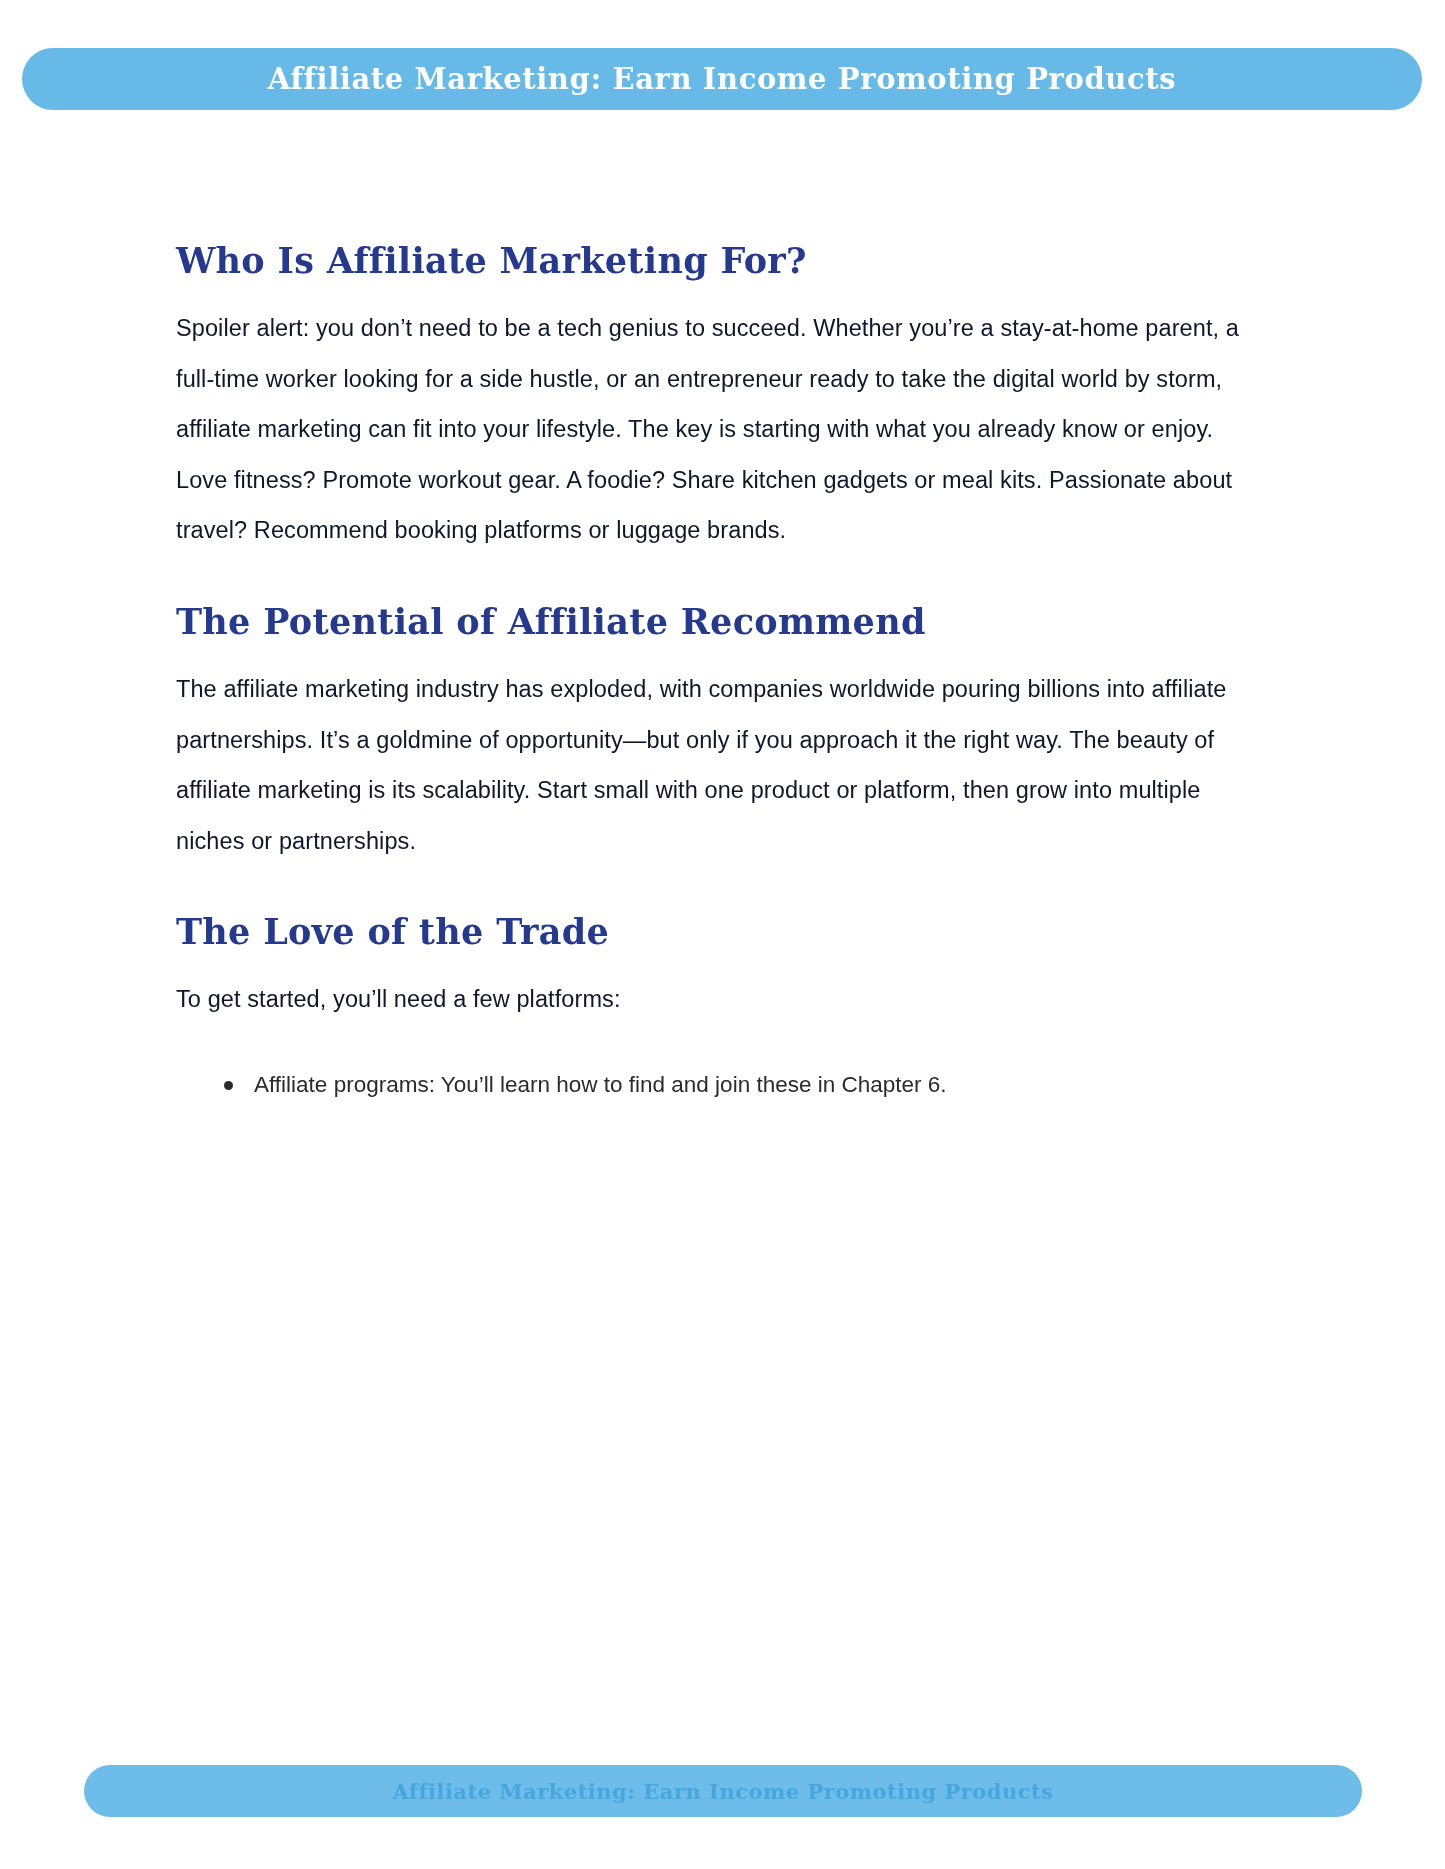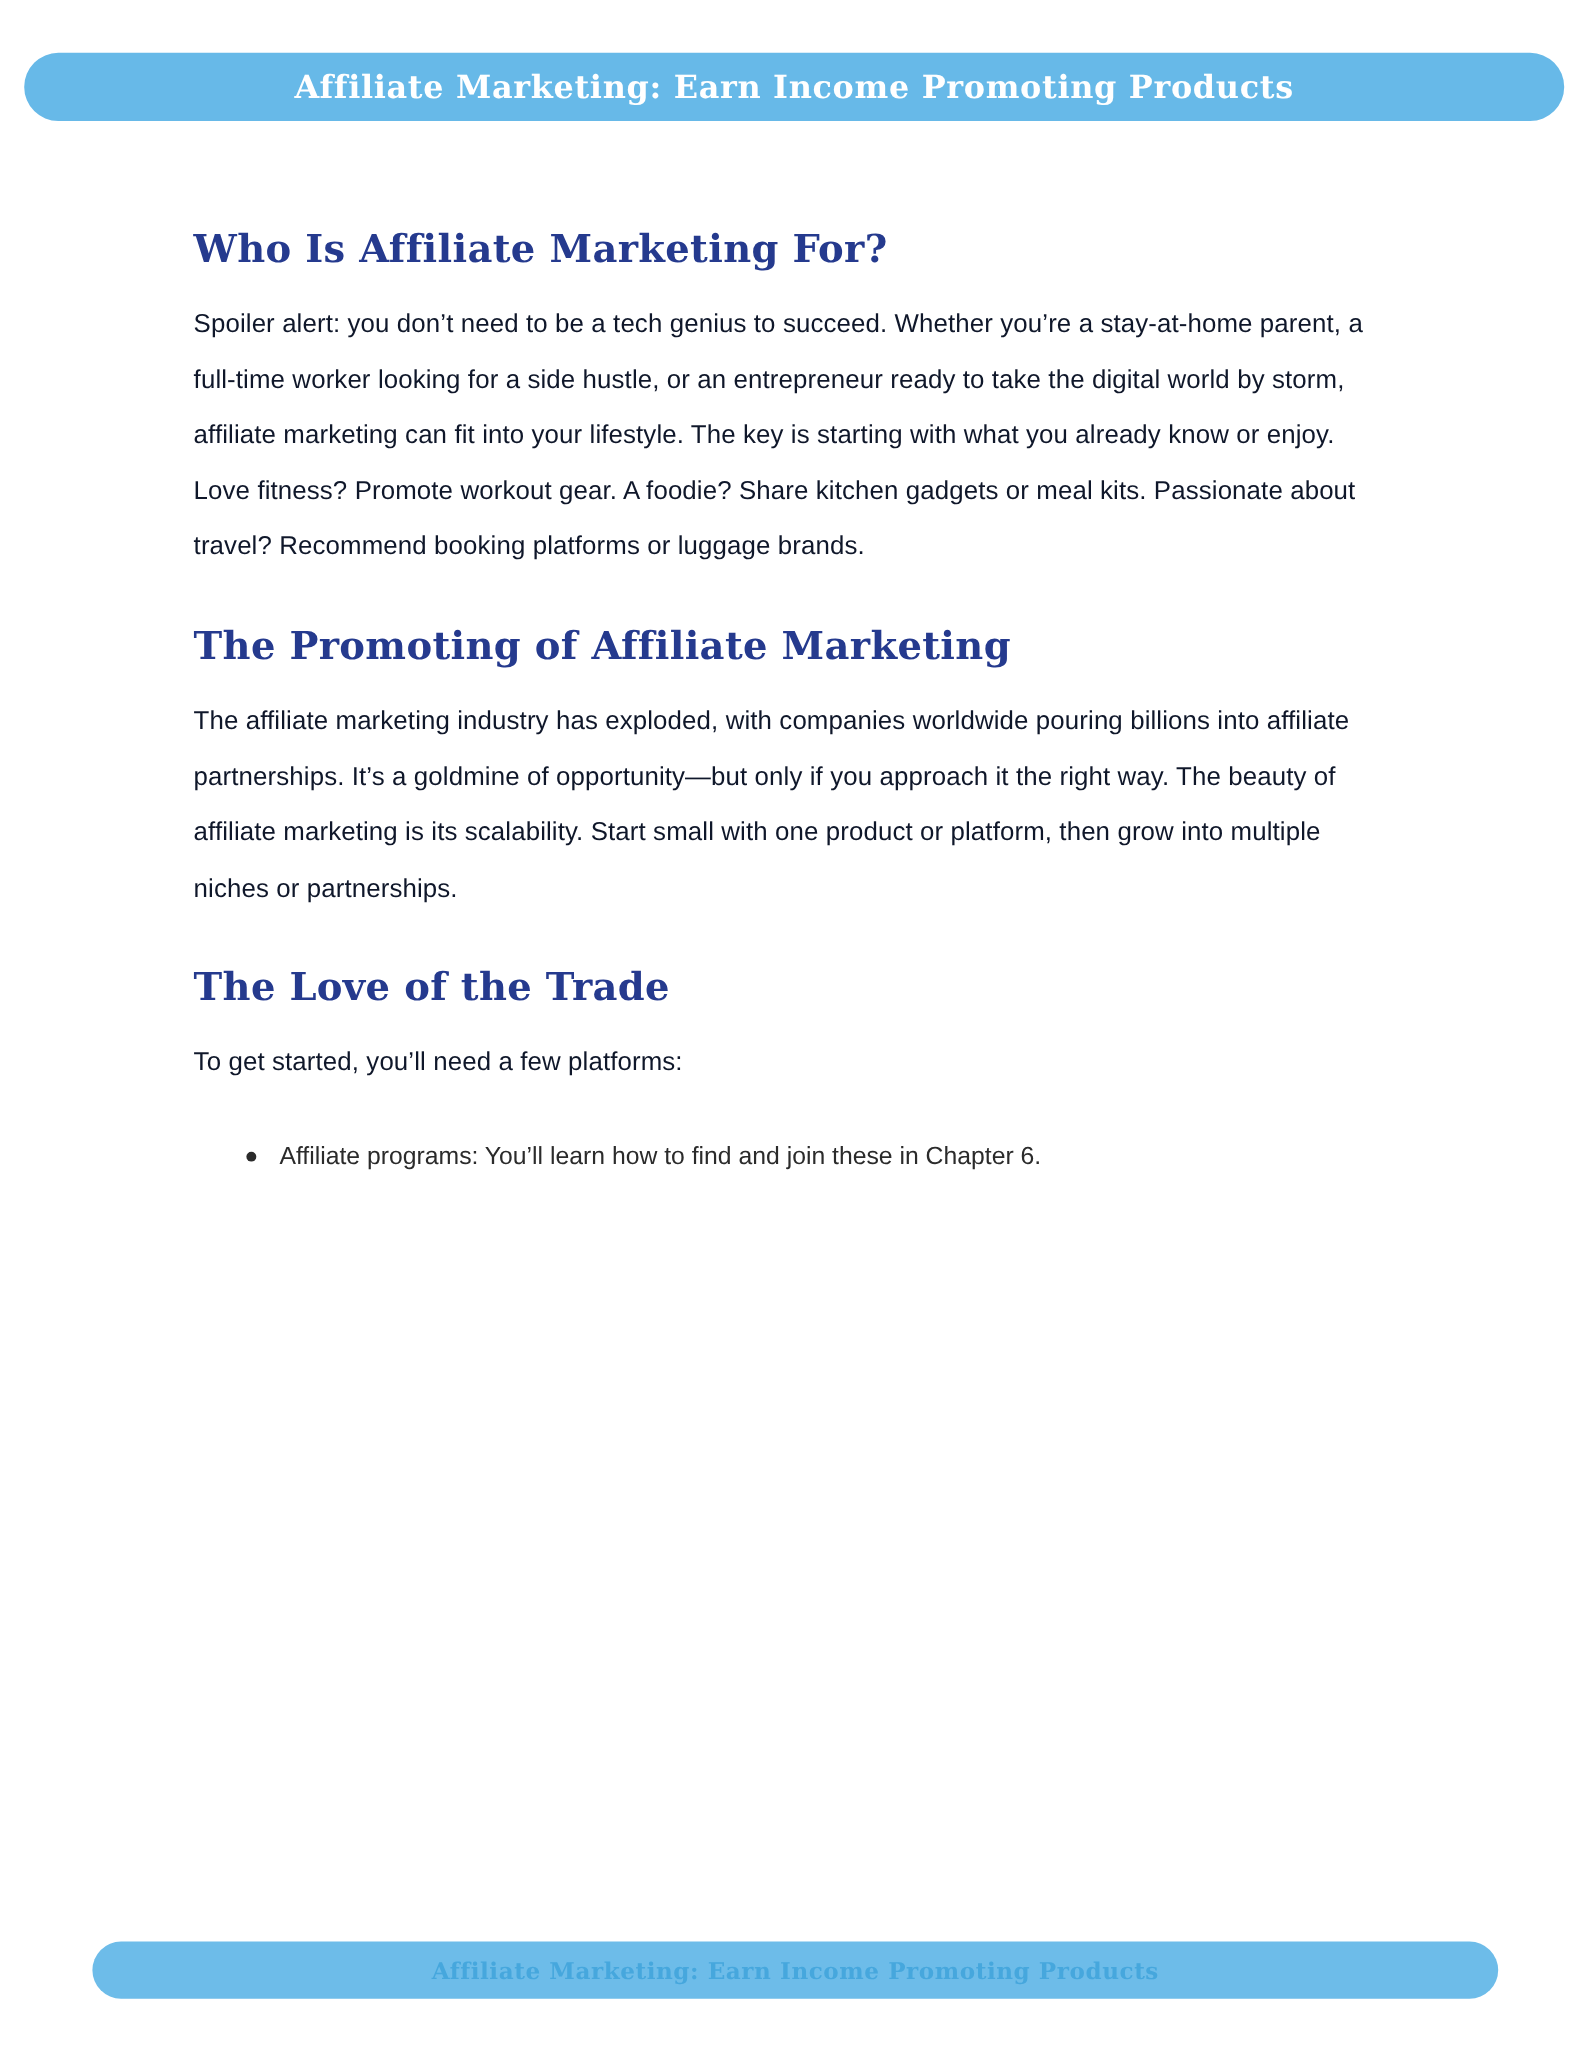--- a/index.html
+++ b/index.html
@@ -40,21 +40,21 @@
     font-weight: bold;
     font-size: 29px;
     color: #ffffff;
     letter-spacing: 0.6px;
     white-space: nowrap;
   }
 
   
   .content {
     position: absolute;
-    top: 207px;
+    top: 241px;
     left: 176px;
     width: 1090px;
   }
 
   h2.section-heading {
     font-family: "DejaVu Serif", serif;
     font-weight: bold;
     font-size: 35px;
     color: #253a8e;
     margin: 0 0 22px 0;
@@ -136,21 +136,21 @@
   </div>
 
   <div class="content">
 
     <div class="section">
       <h2 class="section-heading">Who Is Affiliate Marketing For?</h2>
       <p class="body-text">Spoiler alert: you don’t need to be a tech genius to succeed. Whether you’re a stay-at-home parent, a full-time worker looking for a side hustle, or an entrepreneur ready to take the digital world by storm, affiliate marketing can fit into your lifestyle. The key is starting with what you already know or enjoy. Love fitness? Promote workout gear. A foodie? Share kitchen gadgets or meal kits. Passionate about travel? Recommend booking platforms or luggage brands.</p>
     </div>
 
     <div class="section">
-      <h2 class="section-heading">The Promoting of Affiliate Marketing</h2>
+      <h2 class="section-heading">The Potential of Affiliate Recommend</h2>
       <p class="body-text">The affiliate marketing industry has exploded, with companies worldwide pouring billions into affiliate partnerships. It’s a goldmine of opportunity—but only if you approach it the right way. The beauty of affiliate marketing is its scalability. Start small with one product or platform, then grow into multiple niches or partnerships.</p>
     </div>
 
     <div class="section">
       <h2 class="section-heading">The Love of the Trade</h2>
       <p class="body-text intro-line">To get started, you’ll need a few platforms:</p>
       <ul class="bullet-list">
         <li>Affiliate programs: You’ll learn how to find and join these in Chapter 6.</li>
       </ul>
     </div>

